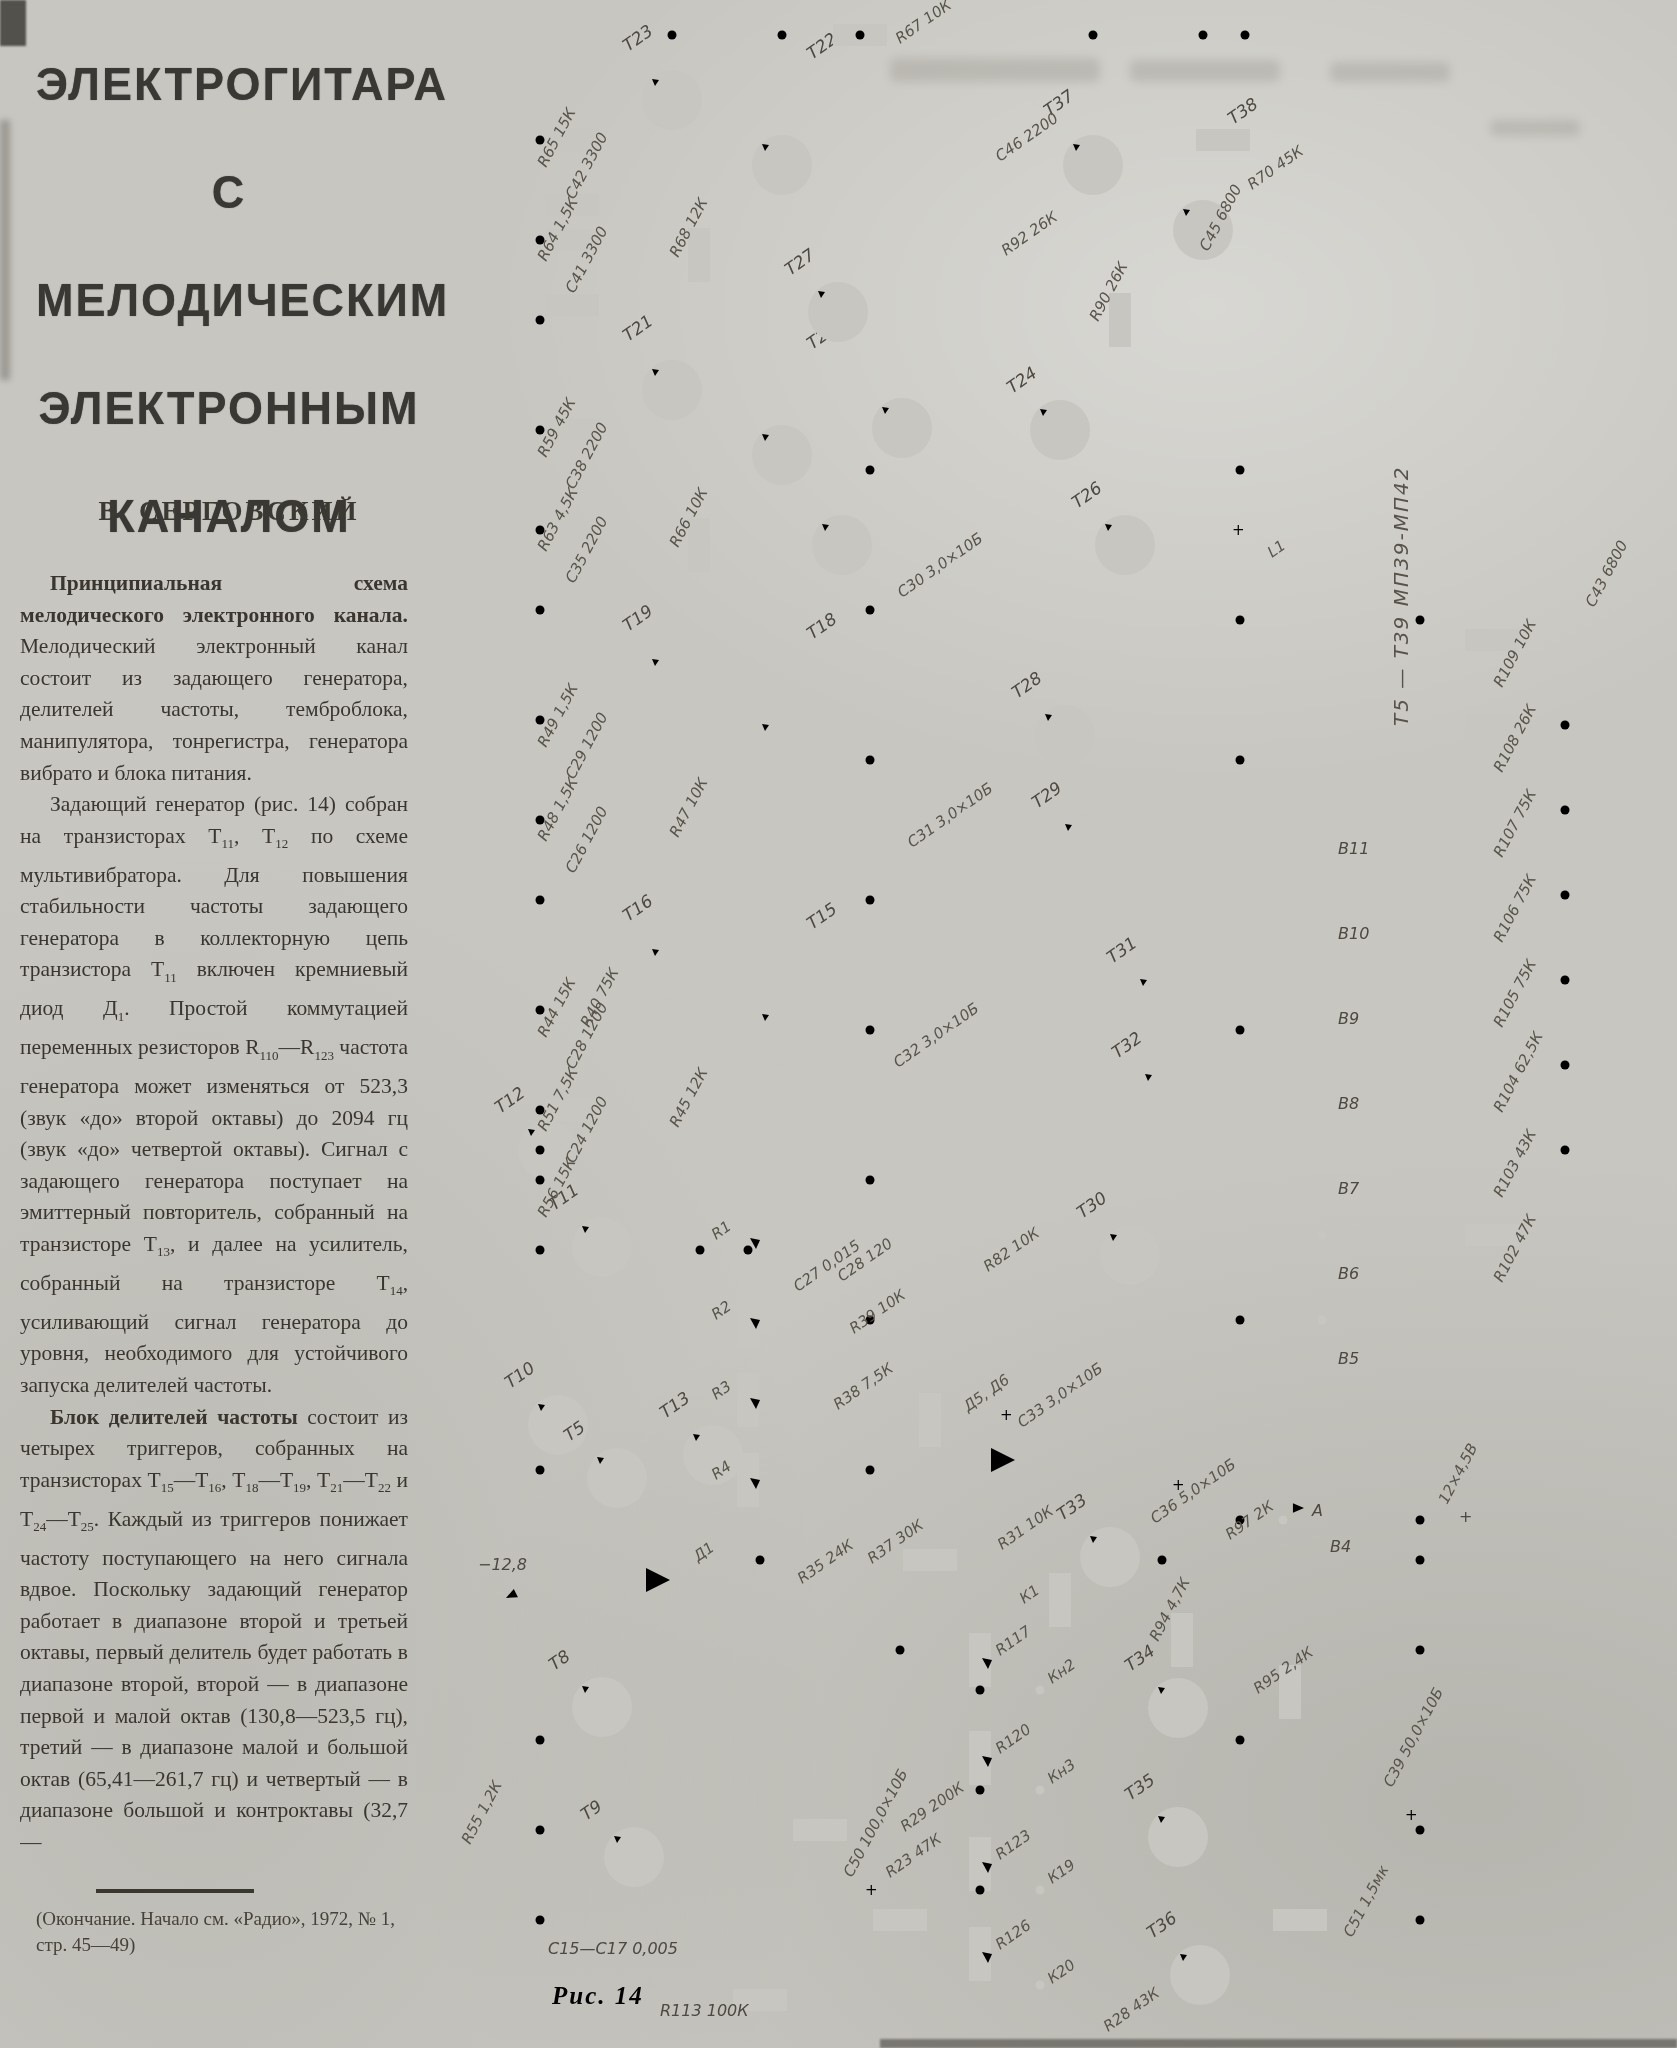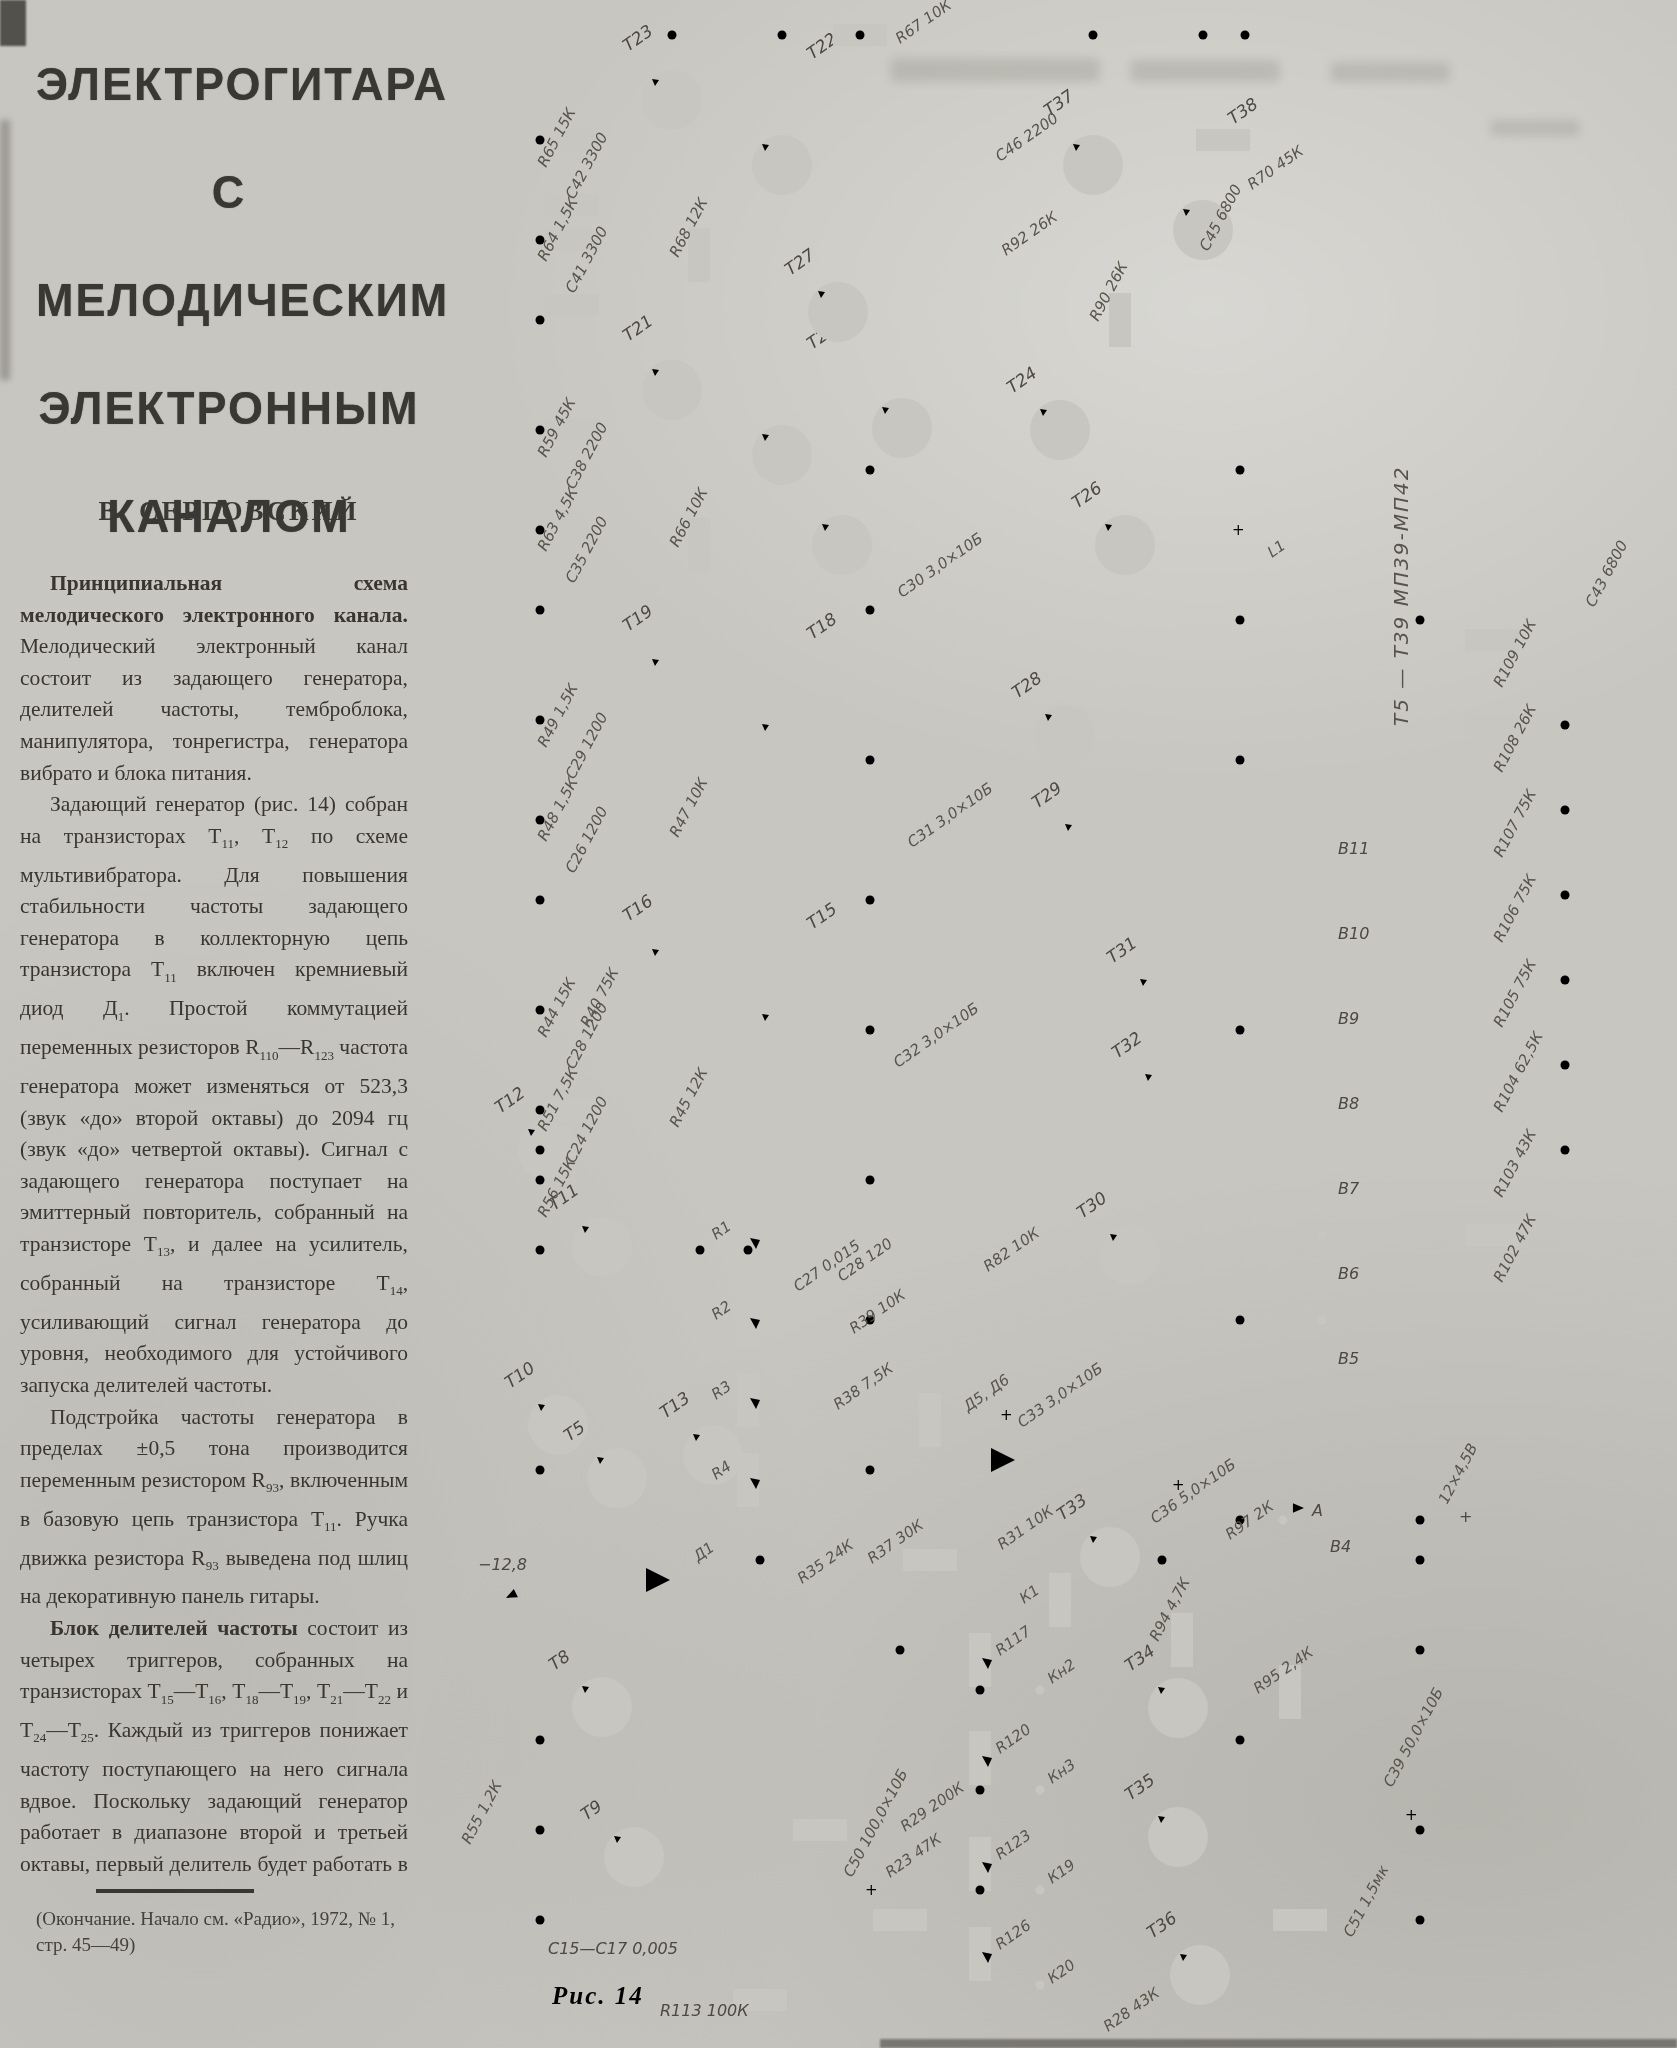--- a/index.html
+++ b/index.html
@@ -60,21 +60,20 @@
       <div>ЭЛЕКТРОГИТАРА</div>
       <div>С МЕЛОДИЧЕСКИМ</div>
       <div>ЭЛЕКТРОННЫМ</div>
       <div>КАНАЛОМ</div>
     </div>
 </div>
 <div class="author">В. СЕРГОВСКИЙ</div>
 <div class="bodytext" id="body-box">
     <p><b>Принципиальная схема мелодического электронного канала.</b> Мелодический электронный канал состоит из задающего генератора, делителей частоты, темброблока, манипулятора, тонрегистра, генератора вибрато и блока питания.</p>
     <p>Задающий генератор (рис. 14) собран на транзисторах Т<sub>11</sub>, Т<sub>12</sub> по схеме мультивибратора. Для повышения стабильности частоты задающего генератора в коллекторную цепь транзистора Т<sub>11</sub> включен кремниевый диод Д<sub>1</sub>. Простой коммутацией переменных резисторов R<sub>110</sub>—R<sub>123</sub> частота генератора может изменяться от 523,3 (звук «до» второй октавы) до 2094 гц (звук «до» четвертой октавы). Сигнал с задающего генератора поступает на эмиттерный повторитель, собранный на транзисторе Т<sub>13</sub>, и далее на усилитель, собранный на транзисторе Т<sub>14</sub>, усиливающий сигнал генератора до уровня, необходимого для устойчивого запуска делителей частоты.</p>
-    <p>Подстройка частоты генератора в пределах ±0,5 тона производится переменным резистором R<sub>93</sub>, включенным в базовую цепь транзистора Т<sub>11</sub>. Ручка движка резистора R<sub>93</sub> выведена под шлиц на декоративную панель гитары.</p>
     <p><b>Блок делителей частоты</b> состоит из четырех триггеров, собранных на транзисторах Т<sub>15</sub>—Т<sub>16</sub>, Т<sub>18</sub>—Т<sub>19</sub>, Т<sub>21</sub>—Т<sub>22</sub> и Т<sub>24</sub>—Т<sub>25</sub>. Каждый из триггеров понижает частоту поступающего на него сигнала вдвое. Поскольку задающий генератор работает в диапазоне второй и третьей октавы, первый делитель будет работать в диапазоне второй, второй — в диапазоне первой и малой октав (130,8—523,5 гц), третий — в диапазоне малой и большой октав (65,41—261,7 гц) и четвертый — в диапазоне большой и контроктавы (32,7—</p>
   </div>
 <div class="fnrule"></div>
 <div class="footnote">(Окончание. Начало см. «Радио», 1972, № 1, стр. 45—49)</div>
 <div class="figcaption">Рис. 14</div>
 
 <svg class="schematic" width="1677" height="2048" viewBox="0 0 1677 2048" id="schsvg">
     <polyline points="672,70,672,35" fill="none" stroke="undefined" stroke-width="4" stroke-dasharray="none"></polyline>
     <polyline points="782,135,782,35" fill="none" stroke="undefined" stroke-width="4" stroke-dasharray="none"></polyline>
     <polyline points="672,130,672,220" fill="none" stroke="undefined" stroke-width="4" stroke-dasharray="none"></polyline>

